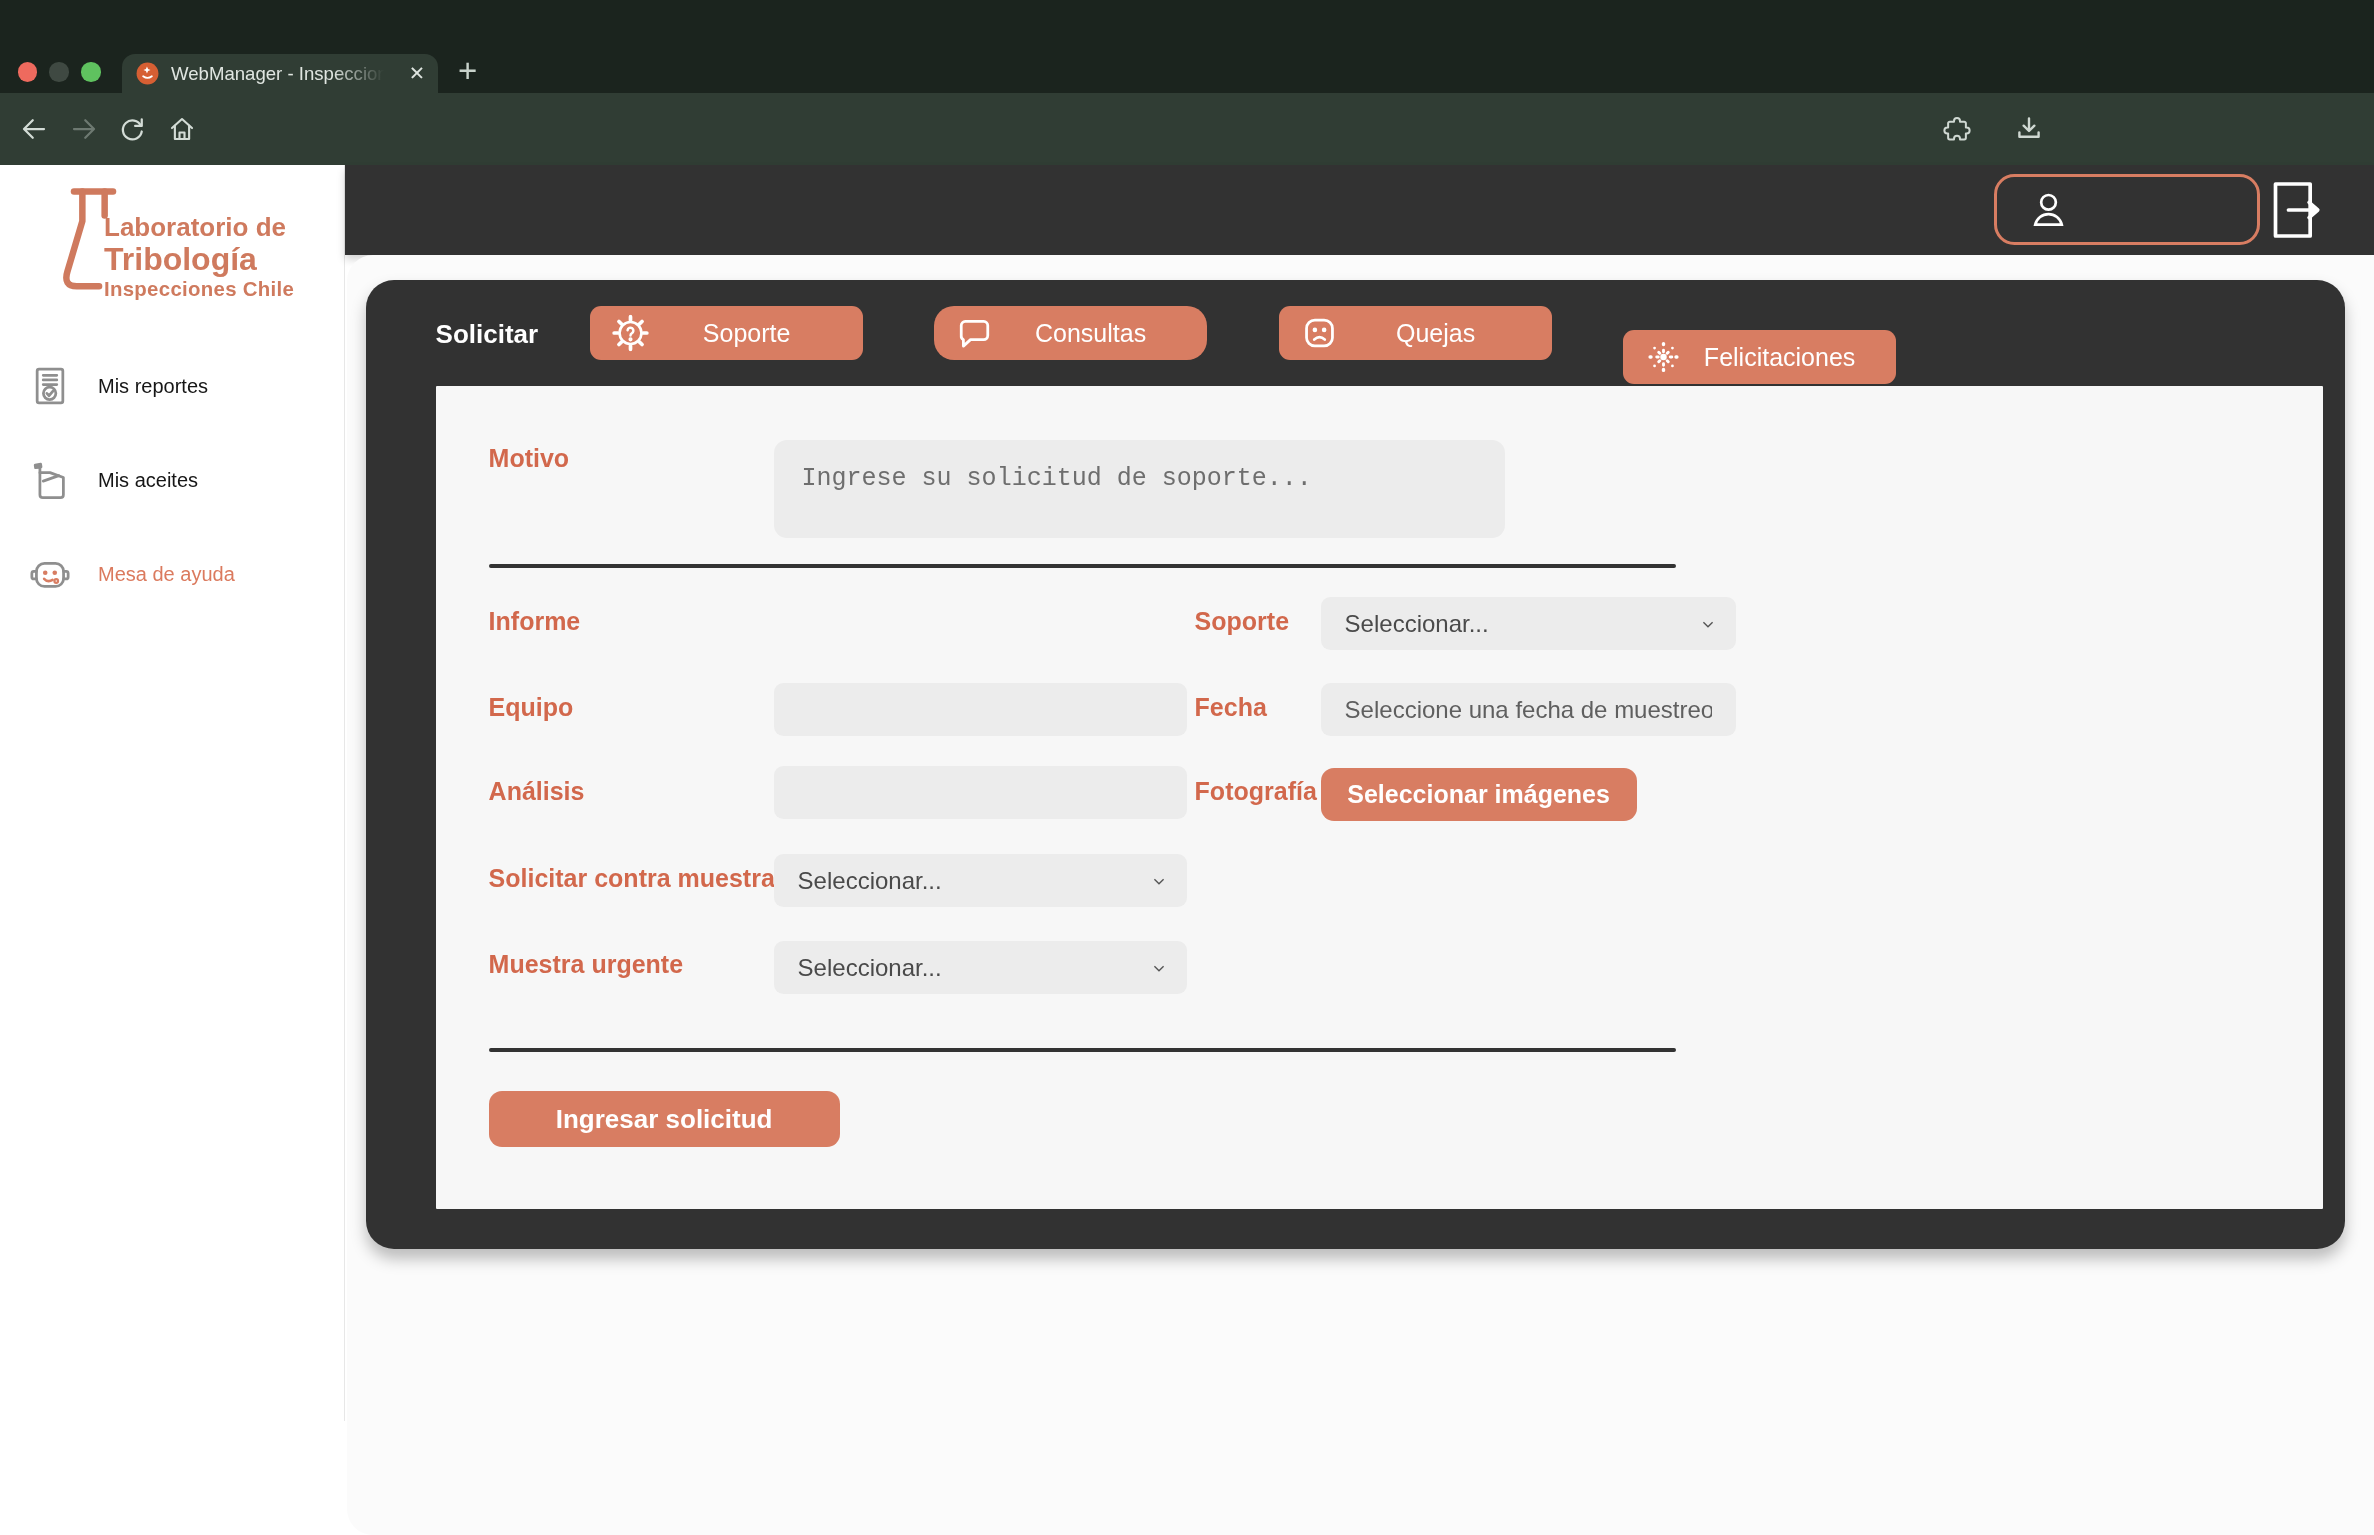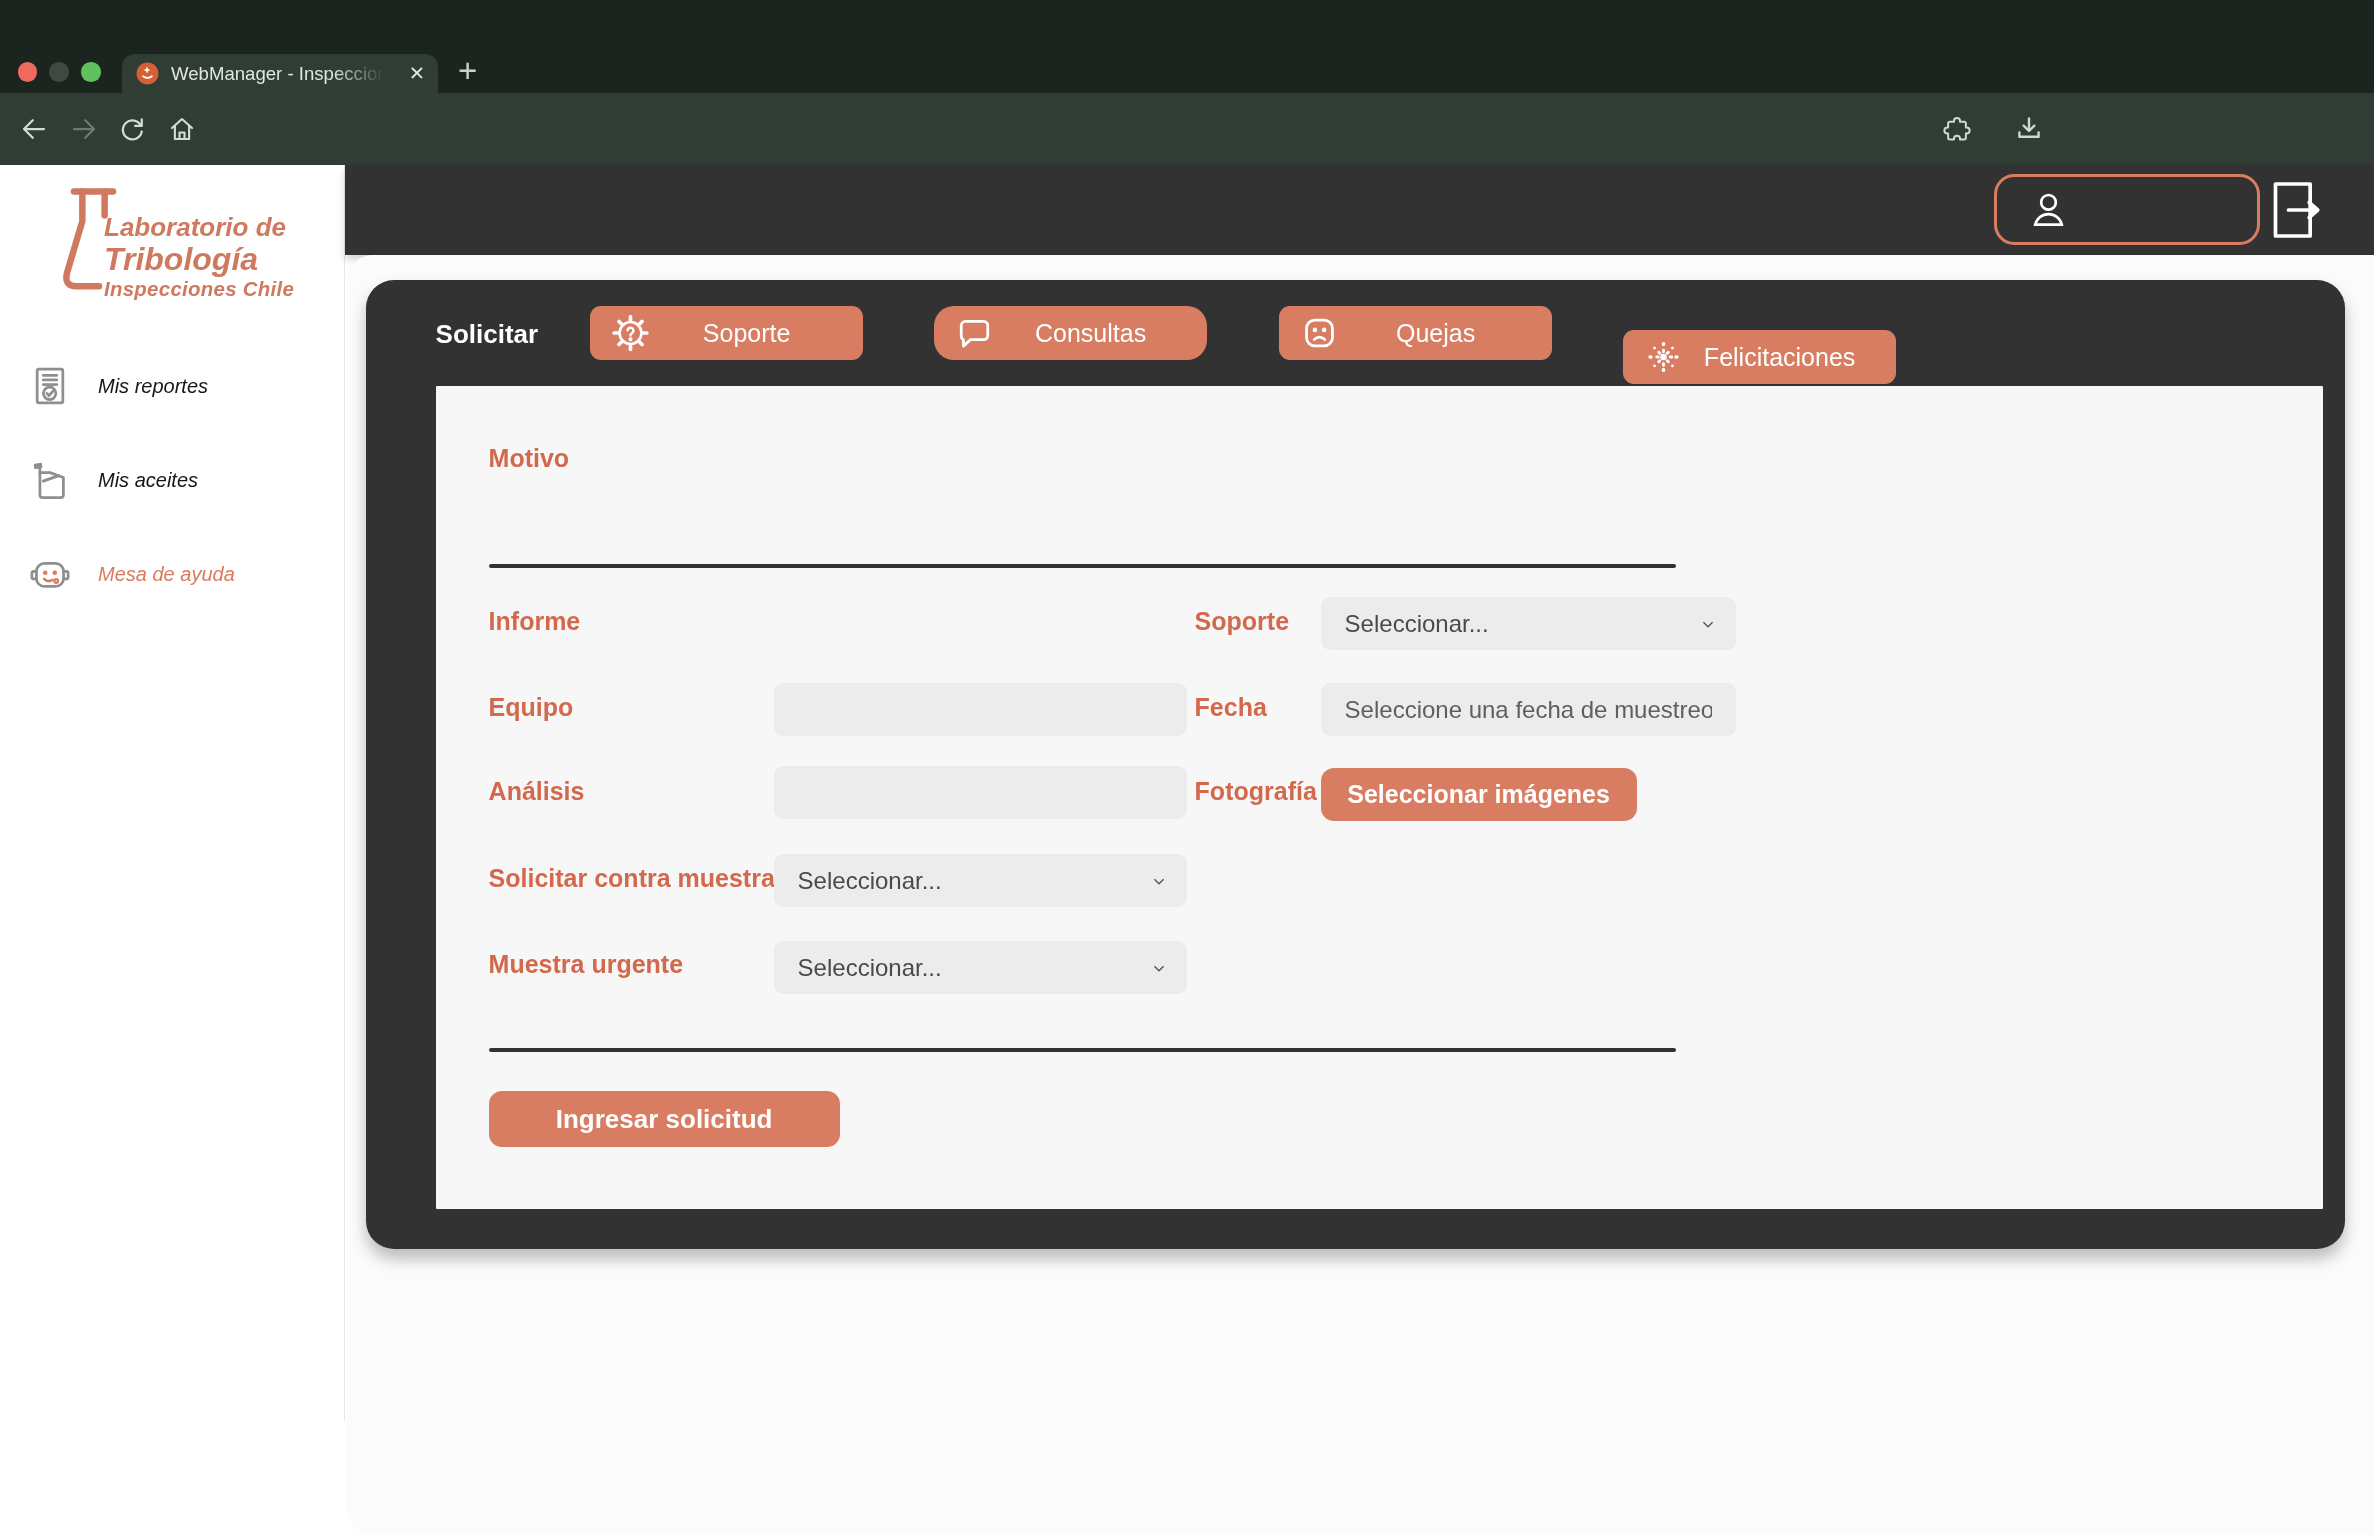--- a/index.html
+++ b/index.html
@@ -27,21 +27,21 @@
               background:#1d2721;}
   .sep{position:absolute;left:1993px;top:109px;width:1.9px;height:41px;background:#46524a;}
   .avatar{position:absolute;left:2066px;top:111px;width:35px;height:35px;border-radius:50%;background:#7b80d8;}
   .profile-pill{position:absolute;left:2117px;top:100px;width:247px;height:58px;border-radius:29px;
                 background:#1f5b4a;}
   .kebab{position:absolute;right:15px;top:50%;transform:translateY(-50%);}
 
   
   .page{position:absolute;left:0;top:165px;width:2375px;height:1370px;background:#fff;}
   .sidebar{position:absolute;left:0;top:0;width:345px;height:1256px;background:#fff;
-           border-right:1.9px solid #e7e7e7;box-sizing:border-box;font-style:italic;}
+           border-right:1.9px solid #e7e7e7;box-sizing:border-box;}
   .logo-flask{position:absolute;left:59px;top:18.6px;}
   .logo-text{position:absolute;left:104px;top:48px;color:#cf7a5e;font-weight:bold;line-height:1.12;}
   .logo-l1{font-size:26px;}
   .logo-l2{font-size:32px;}
   .logo-l3{font-size:20.4px;letter-spacing:0.3px;}
   .nav-item{position:absolute;left:28px;display:flex;align-items:center;gap:26px;cursor:default;}
   .nav-item .lbl{font-size:20px;color:#161616;}
   .nav-item.active .lbl{color:#db7a5e;}
 
   .app-header{position:absolute;left:345px;top:0;width:2030px;height:90px;background:#323232;
@@ -257,20 +257,21 @@
             <circle cx="17.8" cy="6.2" r=".9" stroke="none"></circle>
             <circle cx="6.2" cy="17.8" r=".9" stroke="none"></circle>
             <circle cx="17.8" cy="17.8" r=".9" stroke="none"></circle>
           </svg>
           <span class="cat-lbl">Felicitaciones</span>
         </button>
 
         <div class="panel">
 
           <span class="f-label" style="left:53px;top:58px">Motivo</span>
+          <textarea class="motivo-area" placeholder="Ingrese su solicitud de soporte..." style=""></textarea>
 
           <div class="hr-dark" style="top:178px"></div>
 
           <span class="f-label" style="left:53px;top:221px">Informe</span>
 
           <span class="f-label" style="left:759px;top:221px">Soporte</span>
           <div class="field col2 fake-select" style="top:211px">
             <span>Seleccionar...</span>
             <svg class="chev" width="22" height="22" viewBox="0 0 24 24" fill="none" stroke="#555" stroke-width="1.5">
                 <path d="M7 10 l5 5 5 -5"></path>

